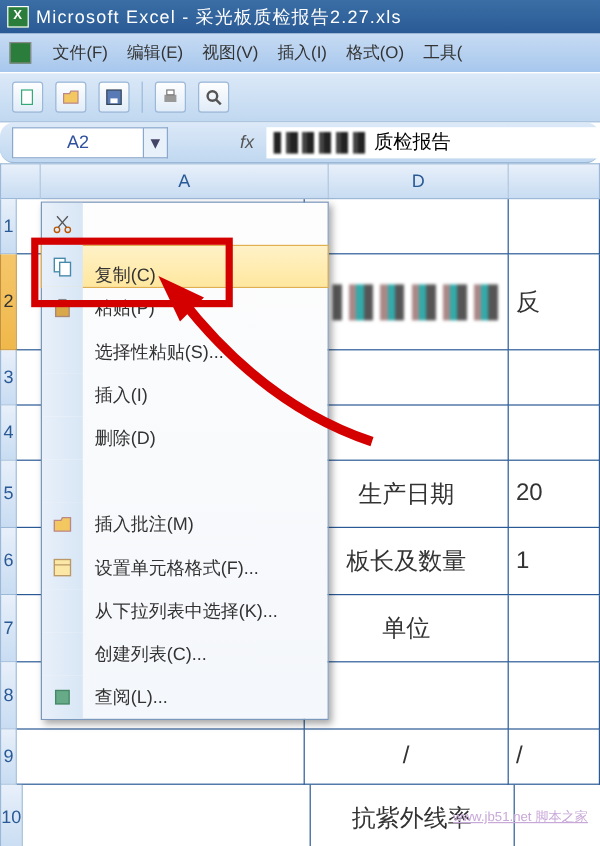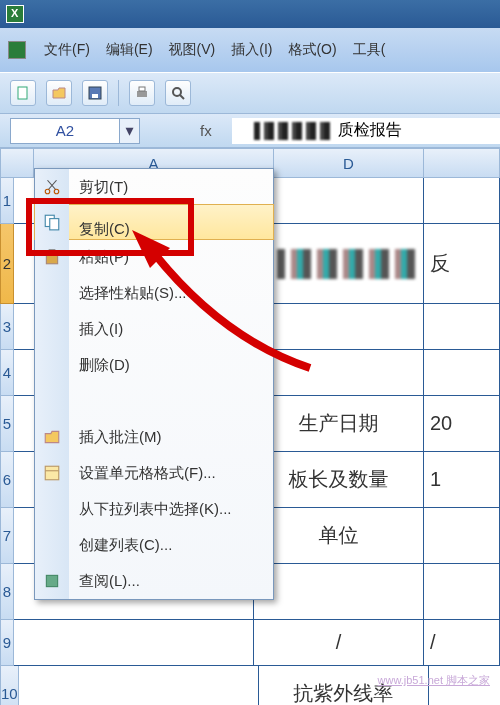--- a/index.html
+++ b/index.html
@@ -1,31 +1,31 @@
 <!DOCTYPE html>
 <html><head>
 <meta charset="utf-8">
 <style>
 * { margin:0; padding:0; box-sizing:border-box; font-family:"Microsoft YaHei","SimSun",sans-serif; }
 body { width:500px; height:705px; background:#fff; overflow:hidden; position:relative; }
 .titlebar { background:linear-gradient(#3b6ea5,#2a5a95); color:#fff; height:28px; display:flex; align-items:center; padding:0 6px; font-size:15px; letter-spacing:1px; }
 .titlebar .ex-icon { width:18px; height:18px; background:#2a7d3a; border:1px solid #fff; margin-right:6px; position:relative; }
 .titlebar .ex-icon::after { content:"X"; position:absolute; color:#fff; font-size:11px; left:4px; top:1px; font-weight:bold; }
-.menubar { background:linear-gradient(#c7dbf3,#a7c7ed); height:44px; display:flex; align-items:center; padding-left:8px; }
+.menubar { background:linear-gradient(#c7dbf3,#a7c7ed); height:32px; display:flex; align-items:center; padding-left:8px; }
 .menubar .ex-small { width:18px; height:18px; background:#2a7d3a; border:1px solid #888; margin-right:10px; }
 .menubar .mi { font-size:14px; color:#333; padding:4px 8px; cursor:pointer; }
 .toolbar { background:linear-gradient(#dce9f8,#c0d8f0); height:42px; border-top:1px solid #fff; border-bottom:1px solid #9cb8d8; display:flex; align-items:center; padding-left:10px; gap:10px; }
 .tb-btn { width:26px; height:26px; background:linear-gradient(#fefefe,#e0ecf8); border:1px solid #9cb8d8; border-radius:3px; display:flex; align-items:center; justify-content:center; }
 .tb-btn svg { width:16px; height:16px; }
 .tb-sep { width:1px; height:26px; background:#9cb8d8; }
-.fxbar { background:linear-gradient(#dce9f8,#c0d8f0); height:34px; display:flex; align-items:center; border-bottom:1px solid #9cb8d8; }
+.fxbar { background:linear-gradient(#dce9f8,#c0d8f0); height:34px; display:flex; align-items:center; border-bottom:1px solid #9cb8d8;border-radius:12px; }
 .namebox { width:110px; height:26px; background:#fff; border:1px solid #8aa8cc; margin-left:10px; display:flex; align-items:center; justify-content:center; color:#3050a0; font-size:15px; }
 .fx-dd { width:20px; height:26px; border:1px solid #8aa8cc; border-left:none; background:#e8f0fa; display:flex; align-items:center; justify-content:center; color:#446; }
-.fx-lbl { margin-left:60px; color:#555; font-size:15px; }
-.fx-val { margin-left:20px; background:#fff; height:26px; flex:1; display:flex; align-items:center; padding-left:22px; font-size:16px; }
+.fx-lbl { margin-left:60px; font-style:italic; color:#555; font-size:15px; }
+.fx-val { margin-left:10px; background:#fff; height:26px; flex:1; display:flex; align-items:center; padding-left:6px; font-size:16px; }
 .fx-val .pix { display:inline-block; width:80px; height:18px; background:repeating-linear-gradient(90deg,#222 0 6px,#fff 6px 10px,#444 10px 14px); filter:blur(1px); margin-right:4px; }
 .grid-wrap { position:relative; height:569px; background:#fff; }
 .colhead { display:flex; height:30px; }
 .colhead .corner { width:34px; background:linear-gradient(#e8f0fa,#c8dcf2); border:1px solid #9cb8d8; }
 .colhead .ch { background:linear-gradient(#e8f0fa,#c8dcf2); border:1px solid #9cb8d8; border-left:none; display:flex; align-items:center; justify-content:center; color:#2a5a95; font-size:15px; }
 .ch-a { width:240px; }
 .ch-d { width:150px; }
 .ch-e { width:76px; }
 .rows .row { display:flex; }
 .rowhead { width:34px; background:linear-gradient(#e8f0fa,#c8dcf2); border:1px solid #9cb8d8; border-top:none; display:flex; align-items:center; justify-content:center; color:#2a5a95; font-size:15px; }
@@ -47,20 +47,21 @@
 .redbox { position:absolute; left:26px; top:198px; width:168px; height:58px; border:6px solid #d40000; z-index:7; pointer-events:none; }
 .arrow { position:absolute; left:120px; top:218px; z-index:6; pointer-events:none; }
 .watermark { position:absolute; right:10px; bottom:17px; color:#c8a8d8; font-size:11px; z-index:10;text-decoration:underline; }
 .pixrow { display:inline-block; width:140px; height:30px; background:repeating-linear-gradient(90deg,#555 0 8px,#fff 8px 14px,#a88 14px 20px,#3aa 20px 26px); filter:blur(1.5px); }
 </style>
 </head>
 <body>
 
 <div class="titlebar">
   <span class="ex-icon"></span>
+  <span>Microsoft Excel - 采光板质检报告2.27.xls</span>
 </div>
 
 <div class="menubar">
   <span class="ex-small"></span>
   <span class="mi"><span>文件(F)</span></span>
   <span class="mi"><span>编辑(E)</span></span>
   <span class="mi"><span>视图(V)</span></span>
   <span class="mi"><span>插入(I)</span></span>
   <span class="mi"><span>格式(O)</span></span>
   <span class="mi"><span>工具(</span></span>
@@ -208,21 +209,20 @@
 <div class="context">
   <div class="ctx-item">
       <div class="ctx-icon">
         <svg viewBox="0 0 16 16">
           <circle cx="4" cy="12" r="2" fill="none" stroke="#b50"></circle>
           <circle cx="12" cy="12" r="2" fill="none" stroke="#b50"></circle>
           <line x1="5" y1="10" x2="12" y2="2" stroke="#555"></line>
           <line x1="11" y1="10" x2="4" y2="2" stroke="#555"></line>
         </svg>
       </div>
-      <div class="ctx-lbl">剪切(T)</div>
     </div>
   <div class="ctx-item hover">
       <div class="ctx-icon">
         <svg viewBox="0 0 16 16">
           <rect x="2" y="2" width="8" height="10" fill="#fff" stroke="#48a"></rect>
           <rect x="6" y="5" width="8" height="10" fill="#fff" stroke="#48a"></rect>
         </svg>
       </div>
       <div class="ctx-lbl">复制(C)</div>
     </div>

